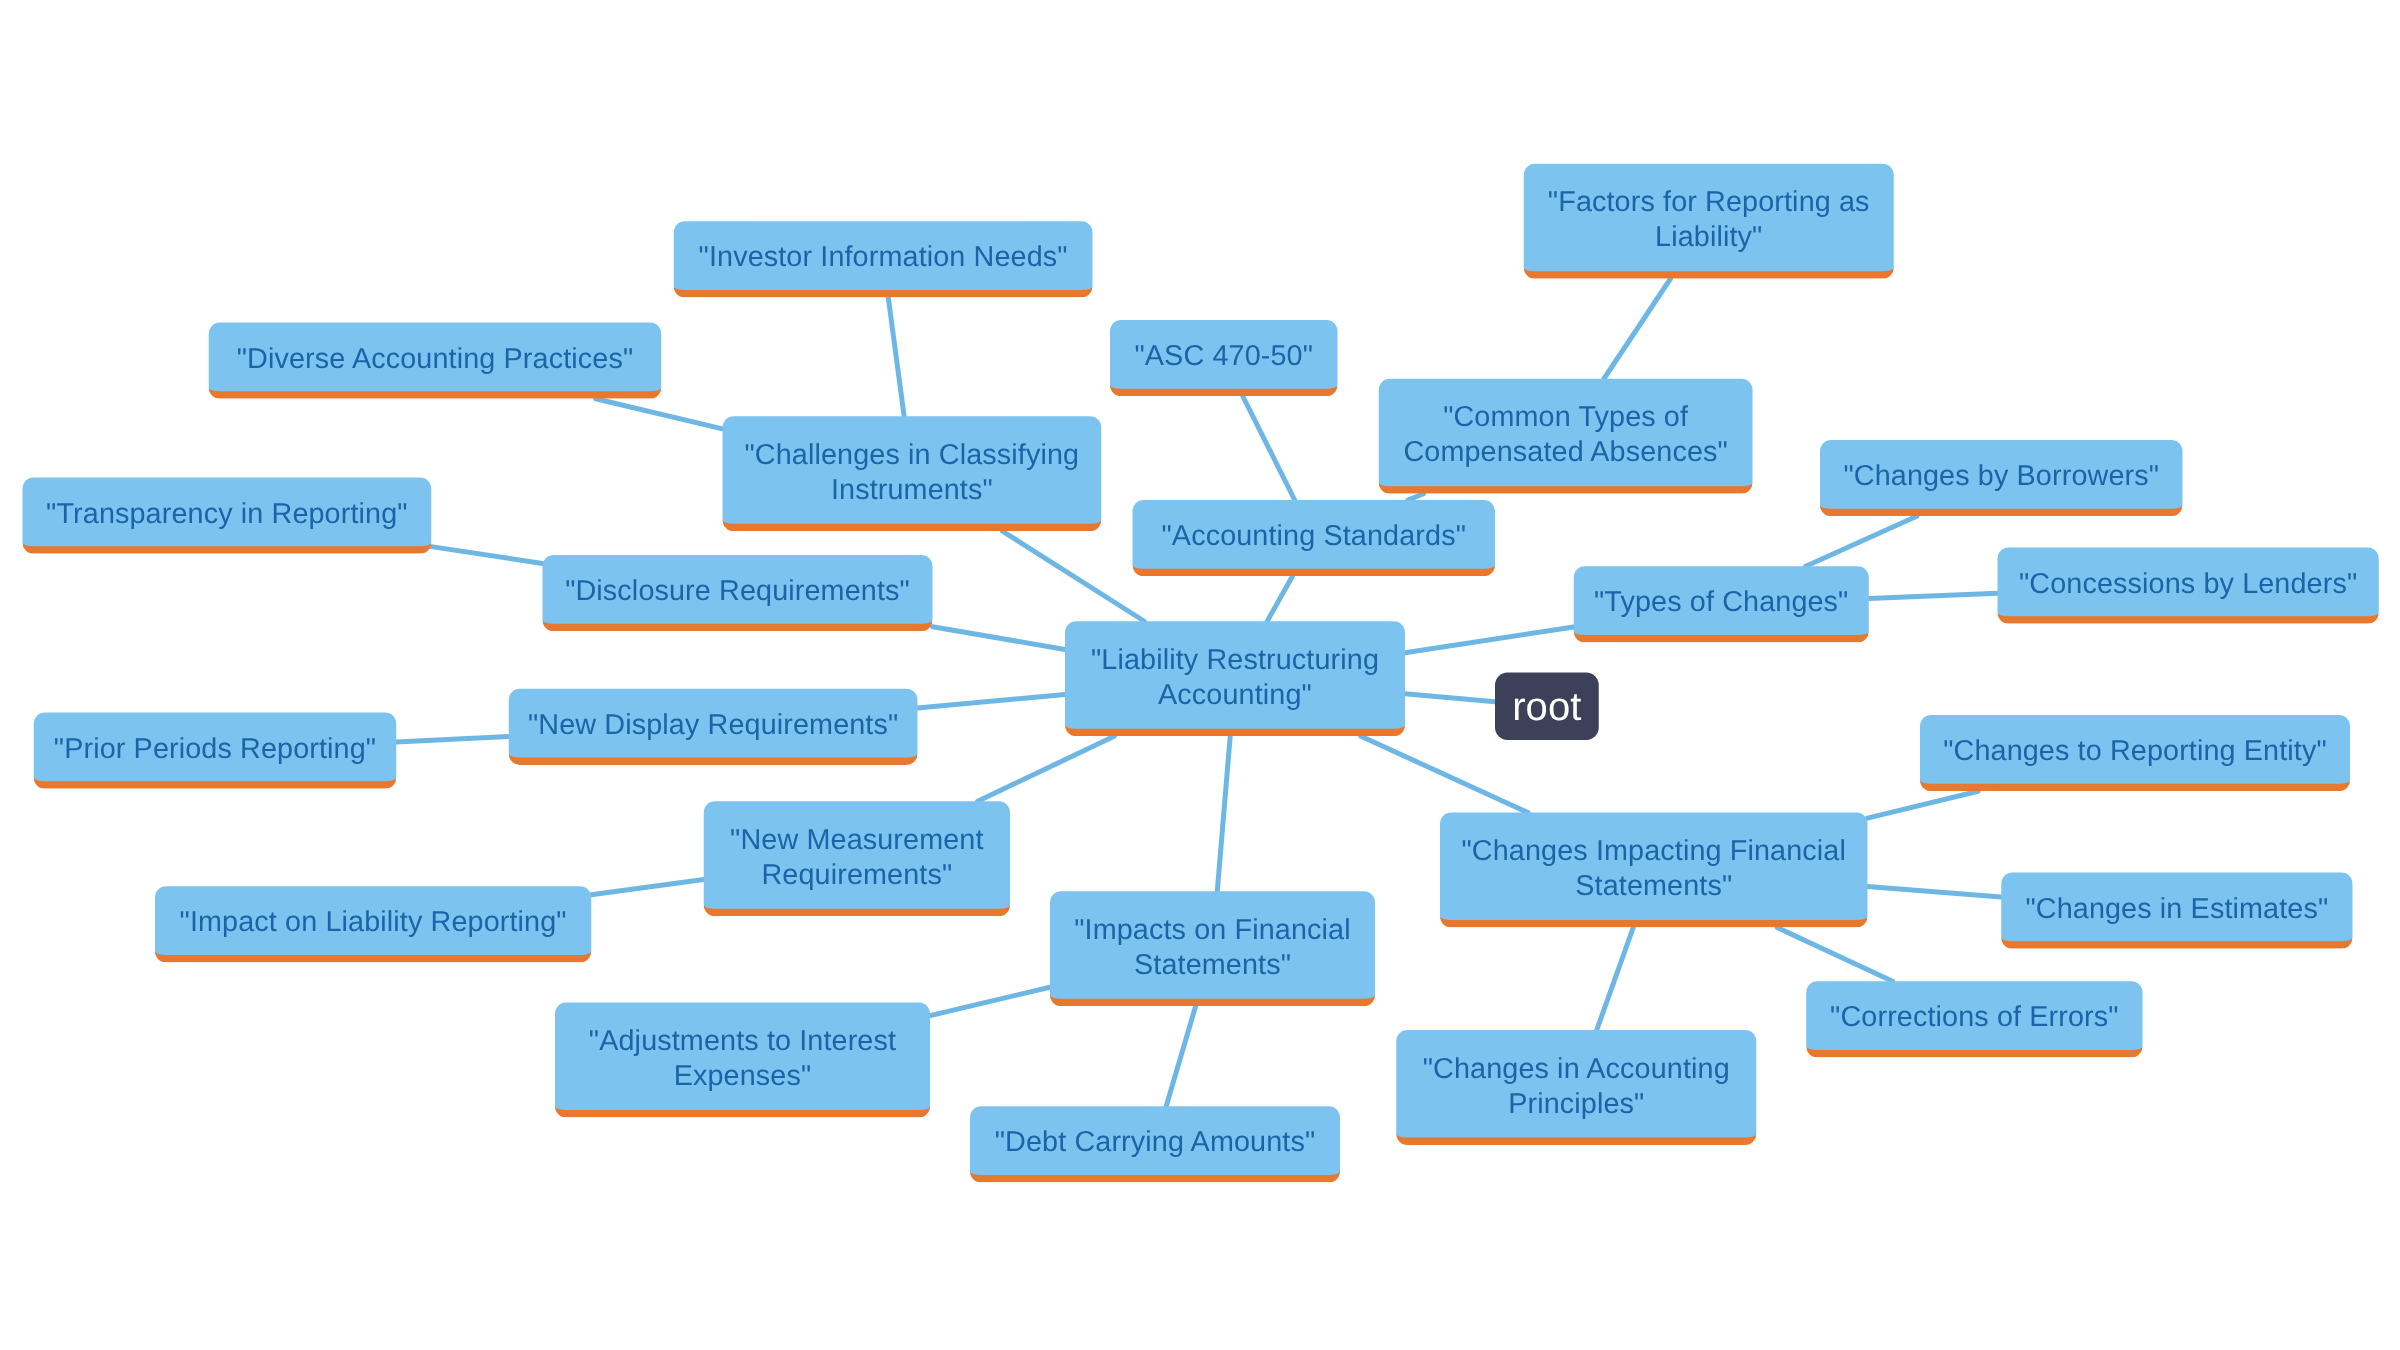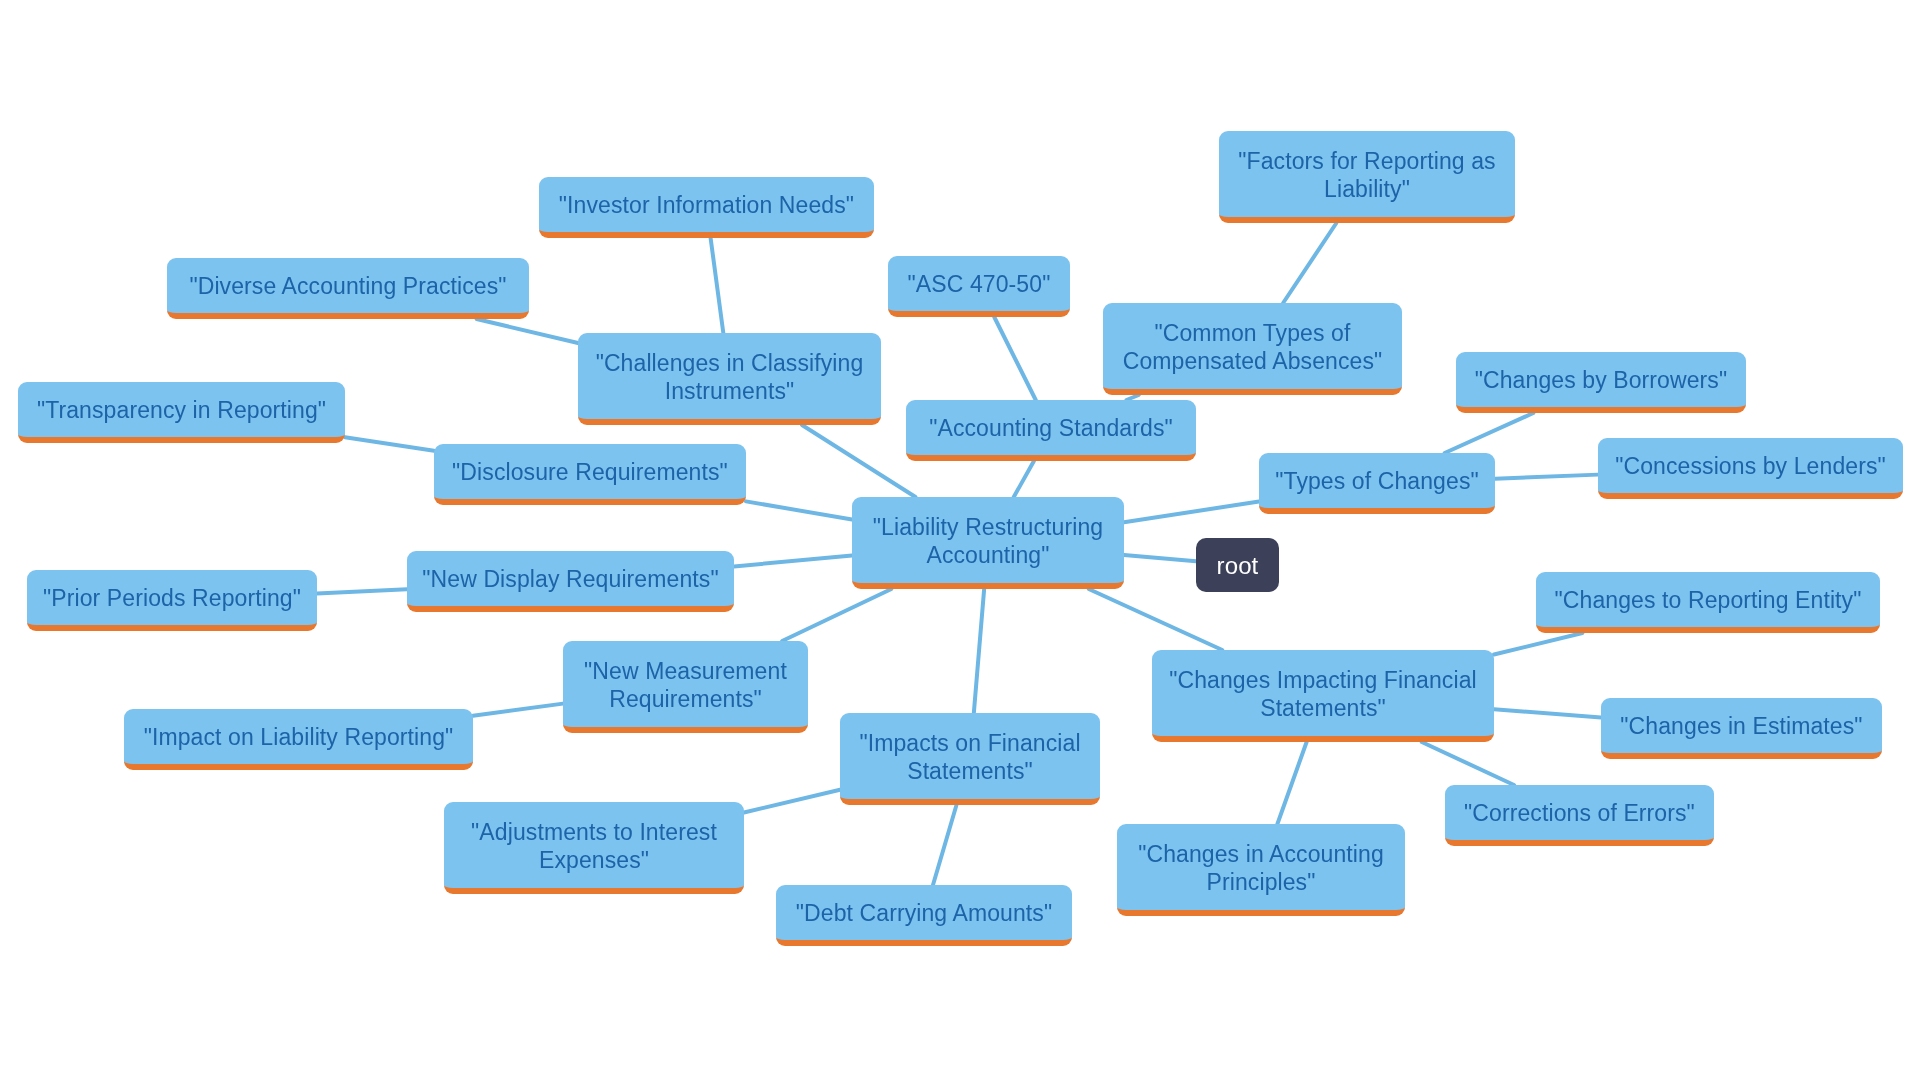--- a/index.html
+++ b/index.html
@@ -38,21 +38,21 @@
     line-height: 1.22;
     letter-spacing: 0.1px;
     padding: 4px 12px 2px 12px;
     z-index: 5;
   }
   .node.root-node {
     background: #3C4058;
     border-bottom: none;
     border-radius: 10px;
     color: #ffffff;
-    font-size: 24px;
+    font-size: 32px;
   }
   .node-label {
     display: block;
     width: 100%;
   }
 </style>
 </head>
 <body>
 
 <div id="canvas">

